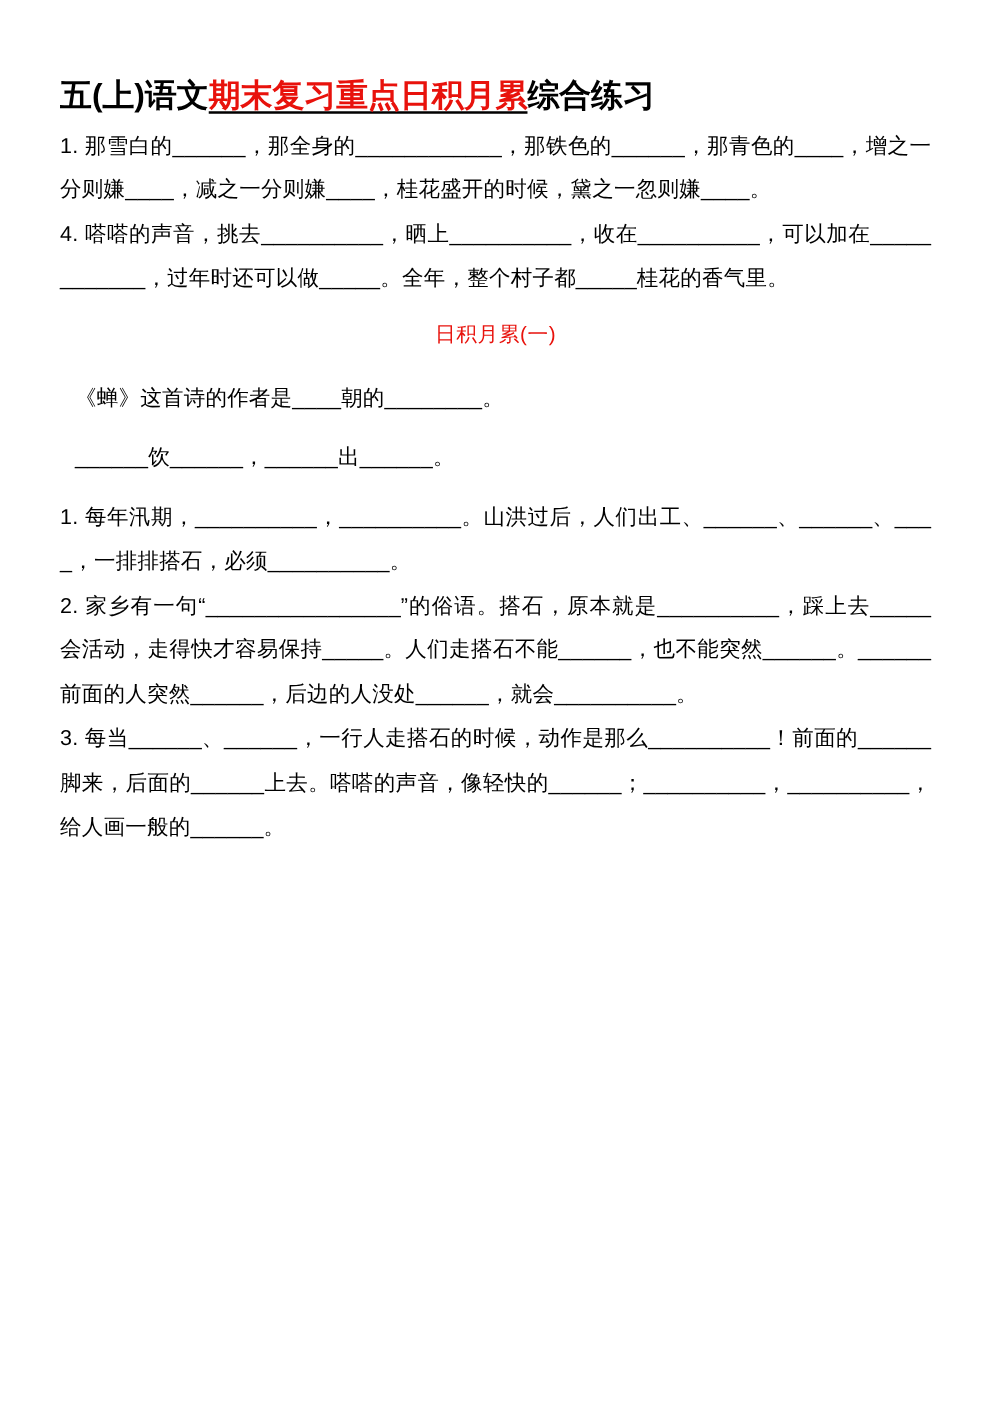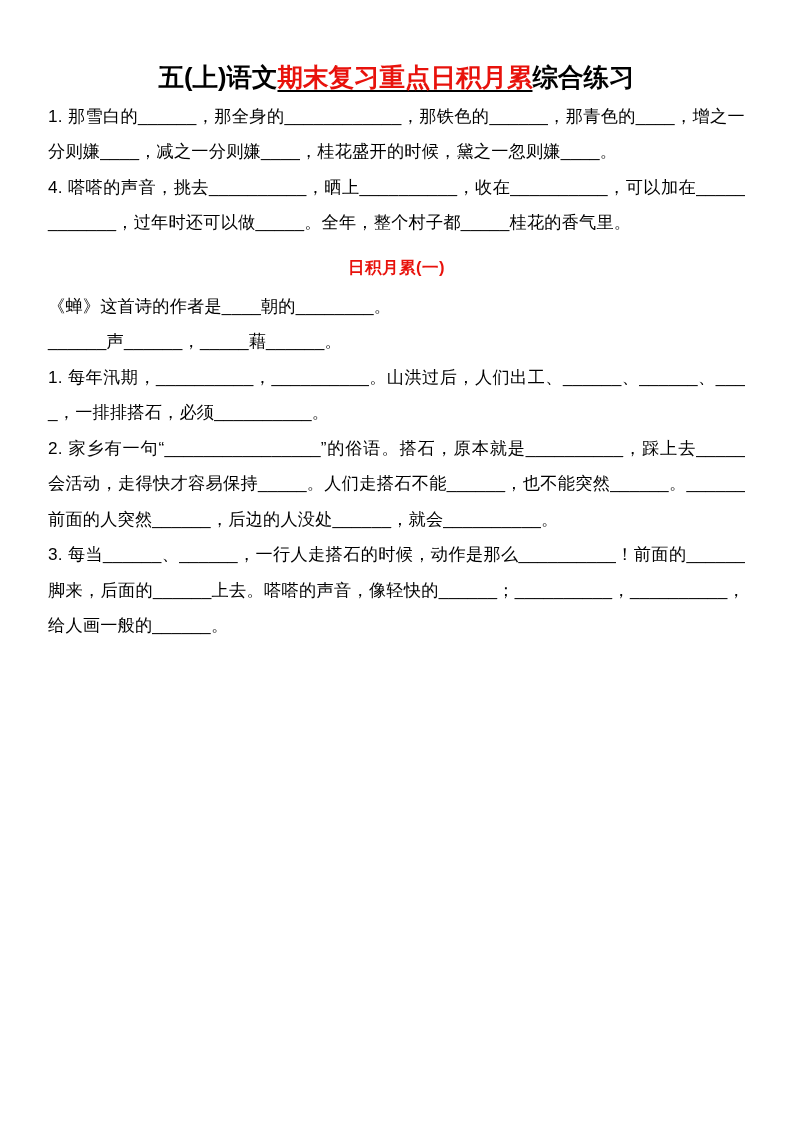--- a/index.html
+++ b/index.html
@@ -16,21 +16,20 @@
     width: 793px;
     height: 1121px;
     background: #ffffff;
     overflow: hidden;
     box-sizing: border-box;
     padding: 0 48px;
   }
 
   
   .doc-title {
-    text-align: center;
     font-size: 25.5px;
     font-weight: bold;
     letter-spacing: 0px;
     line-height: 1.2;
     margin: 0;
     padding-top: 62px;
     padding-bottom: 6px;
     white-space: nowrap;
   }
   .doc-title .seg {
@@ -41,21 +40,21 @@
     text-decoration: underline;
     text-decoration-color: #000000;
     text-underline-offset: 4px;
     text-decoration-thickness: 2px;
   }
 
   
   .section-heading {
     text-align: center;
     color: #e8120c;
-    font-weight: bold;
+    font-weight: normal;
     font-size: 16.5px;
     margin: 0;
     padding-top: 16px;
     padding-bottom: 10px;
     letter-spacing: 0.5px;
   }
 
   
   .q {
     font-size: 17.2px;
@@ -65,21 +64,21 @@
     text-justify: inter-character;
     word-break: break-all;
     letter-spacing: 0.2px;
   }
   .group-a .q { margin-bottom: 0px; }
 
   
   .poem-line {
     font-size: 17.2px;
     line-height: 35.5px;
-    margin: 0;
+    margin: 12px;
     white-space: nowrap;
     letter-spacing: 0.2px;
   }
 </style>
 </head>
 <body>
 
 <div id="page">
 
   <h1 class="doc-title">
@@ -88,20 +87,20 @@
 
   <div class="group-a">
     <p class="q"><span>1.</span> <span>那雪白的______，那全身的____________，那铁色的______，那青色的____，增之一分则嫌____，减之一分则嫌____，桂花盛开的时候，黛之一忽则嫌____。</span></p>
     <p class="q"><span>4.</span> <span>嗒嗒的声音，挑去__________，晒上__________，收在__________，可以加在____________，过年时还可以做_____。全年，整个村子都_____桂花的香气里。</span></p>
   </div>
 
   <h2 class="section-heading">日积月累(一)</h2>
 
   <div class="group-b">
     <p class="poem-line">《蝉》这首诗的作者是____朝的________。</p>
-    <p class="poem-line">______声______，_____藉______。</p>
+    <p class="poem-line">______饮______，______出______。</p>
 
     <p class="q"><span>1.</span> <span>每年汛期，__________，__________。山洪过后，人们出工、______、______、____，一排排搭石，必须__________。</span></p>
     <p class="q"><span>2.</span> <span>家乡有一句“________________”的俗语。搭石，原本就是__________，踩上去_____会活动，走得快才容易保持_____。人们走搭石不能______，也不能突然______。______前面的人突然______，后边的人没处______，就会__________。</span></p>
     <p class="q"><span>3.</span> <span>每当______、______，一行人走搭石的时候，动作是那么__________！前面的______脚来，后面的______上去。嗒嗒的声音，像轻快的______；__________，__________，给人画一般的______。</span></p>
   </div>
 
 </div>
 
 </body></html>

